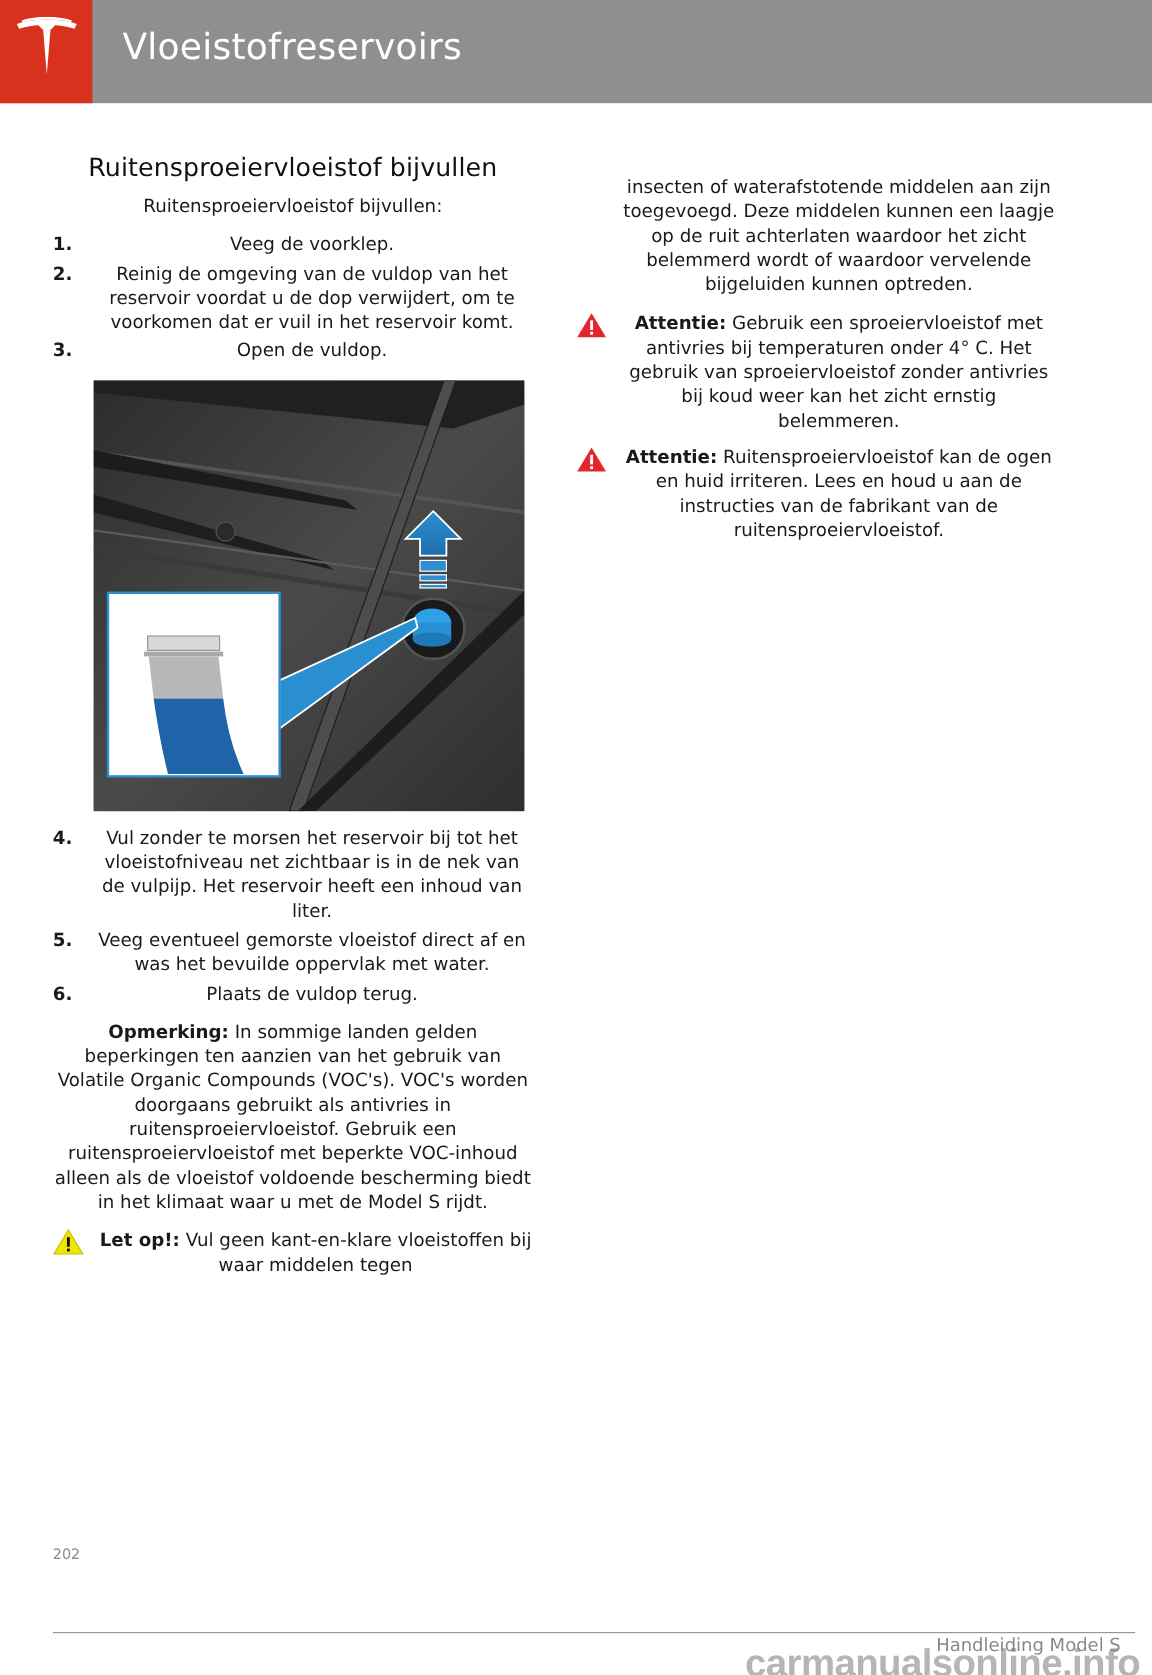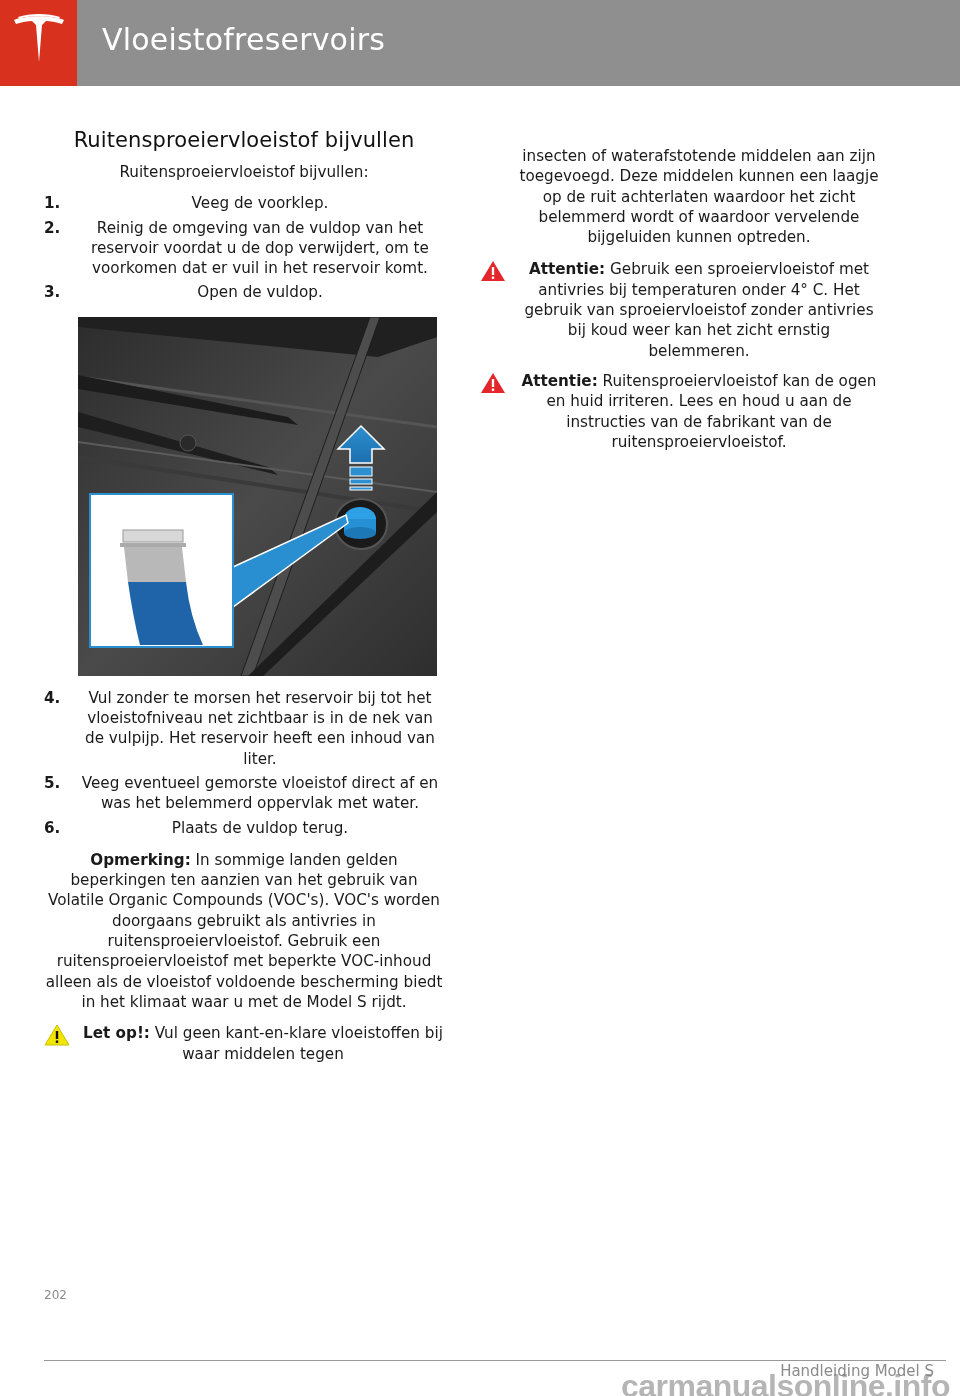--- a/index.html
+++ b/index.html
@@ -100,21 +100,21 @@
 
       <rect x="45" y="213" width="60" height="12" fill="#d8d8d8" stroke="#999"></rect>
       <rect x="42" y="226" width="66" height="4" fill="#aaa"></rect>
       <path d="M46 230 L104 230 L108 265 L50 265 Z" fill="#b8b8b8"></path>
       <path d="M50 265 L108 265 Q112 300 125 328 L62 328 Q55 300 50 265 Z" fill="#1f64a8"></path>
     </svg>
   </div>
 
   <ol class="steps">
     <li><span class="num">4.</span><span>Vul zonder te morsen het reservoir bij tot het vloeistofniveau net zichtbaar is in de nek van de vulpijp. Het reservoir heeft een inhoud van liter.</span></li>
-    <li><span class="num">5.</span><span>Veeg eventueel gemorste vloeistof direct af en was het belemmerd oppervlak met water.</span></li>
+    <li><span class="num">5.</span><span>Veeg eventueel gemorste vloeistof direct af en was het bevuilde oppervlak met water.</span></li>
     <li><span class="num">6.</span><span>Plaats de vuldop terug.</span></li>
   </ol>
   <div style="height:8px"></div>
 
   <p class="note"><b>Opmerking:</b><span> In sommige landen gelden beperkingen ten aanzien van het gebruik van Volatile Organic Compounds (VOC's). VOC's worden doorgaans gebruikt als antivries in ruitensproeiervloeistof. Gebruik een ruitensproeiervloeistof met beperkte VOC-inhoud alleen als de vloeistof voldoende bescherming biedt in het klimaat waar u met de Model S rijdt.</span></p>
 
   <p class="warn">
     <svg class="warn-icon" width="26" height="22" viewBox="0 0 26 22">
       <path d="M13 1 L25 21 L1 21 Z" fill="#f2e600" stroke="#c9bf00" stroke-width="1"></path>
       <rect x="11.8" y="7" width="2.4" height="8" fill="#111"></rect>

